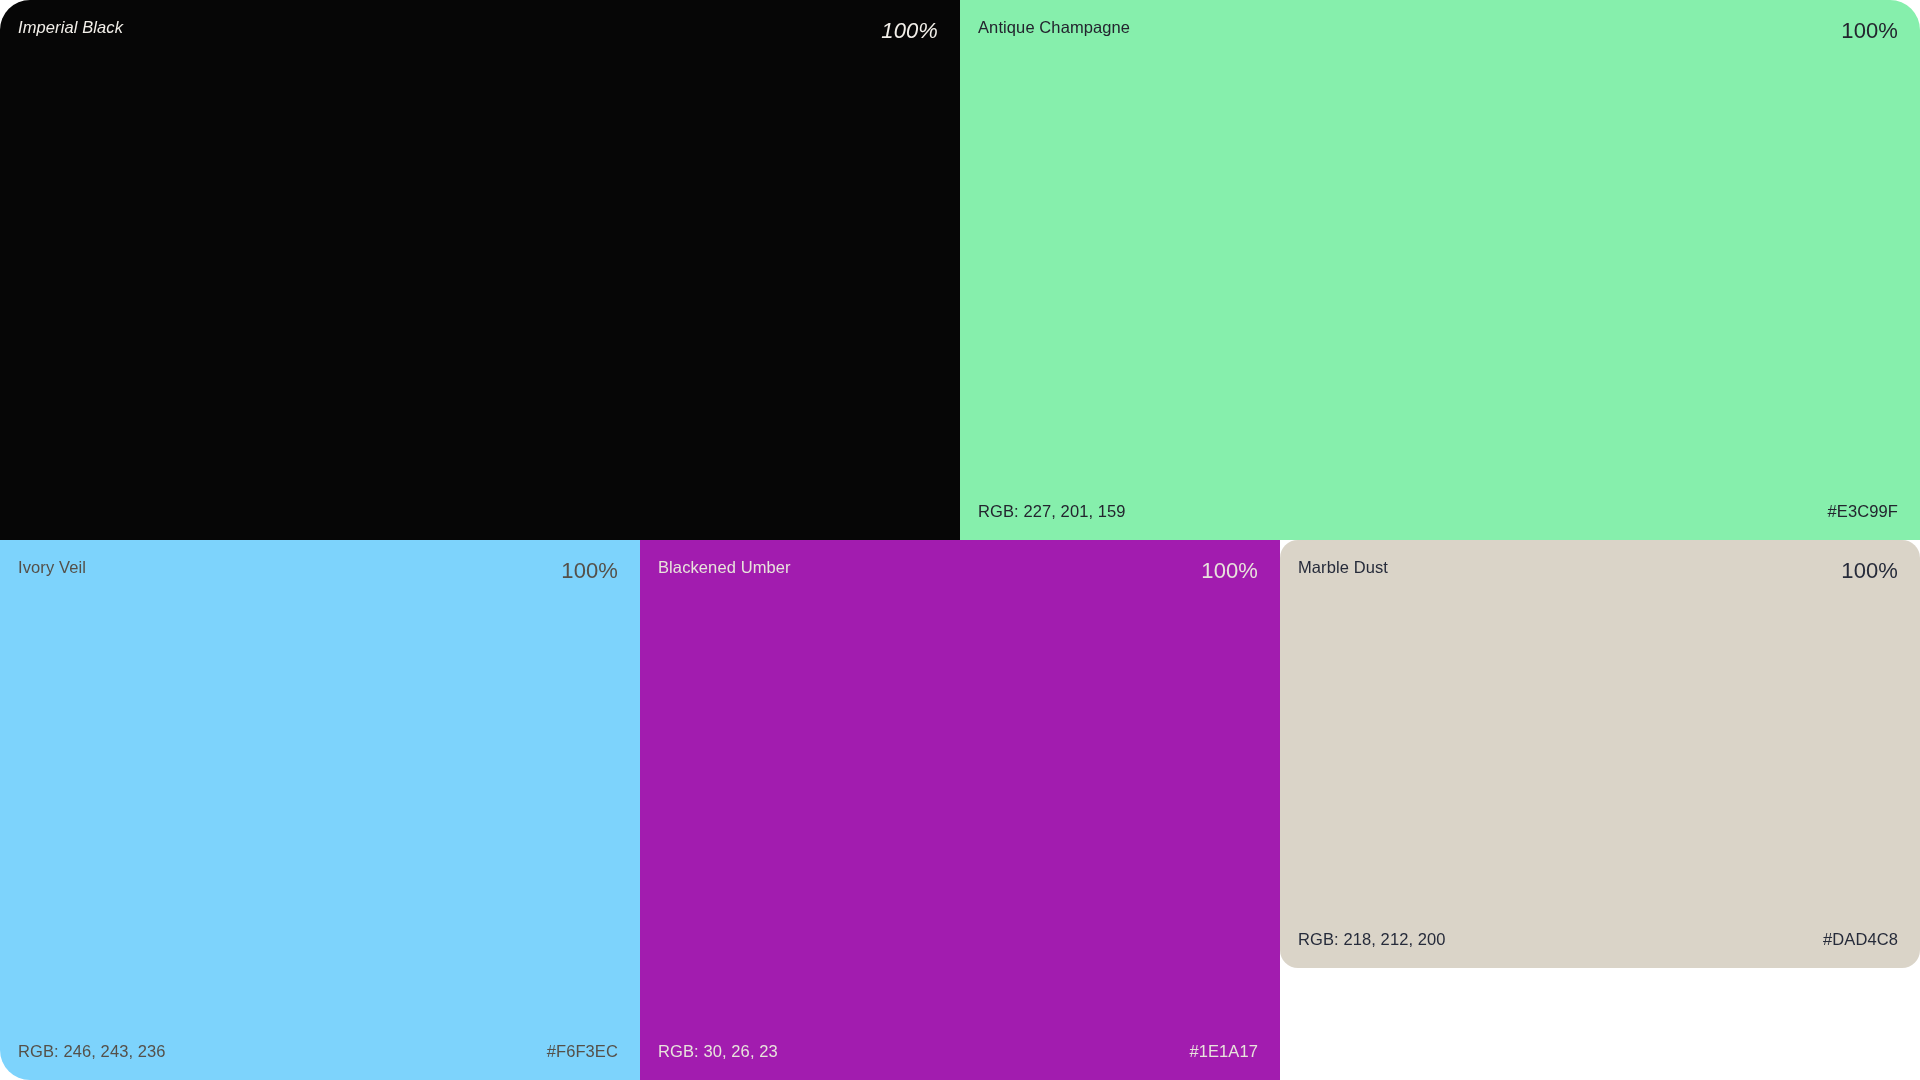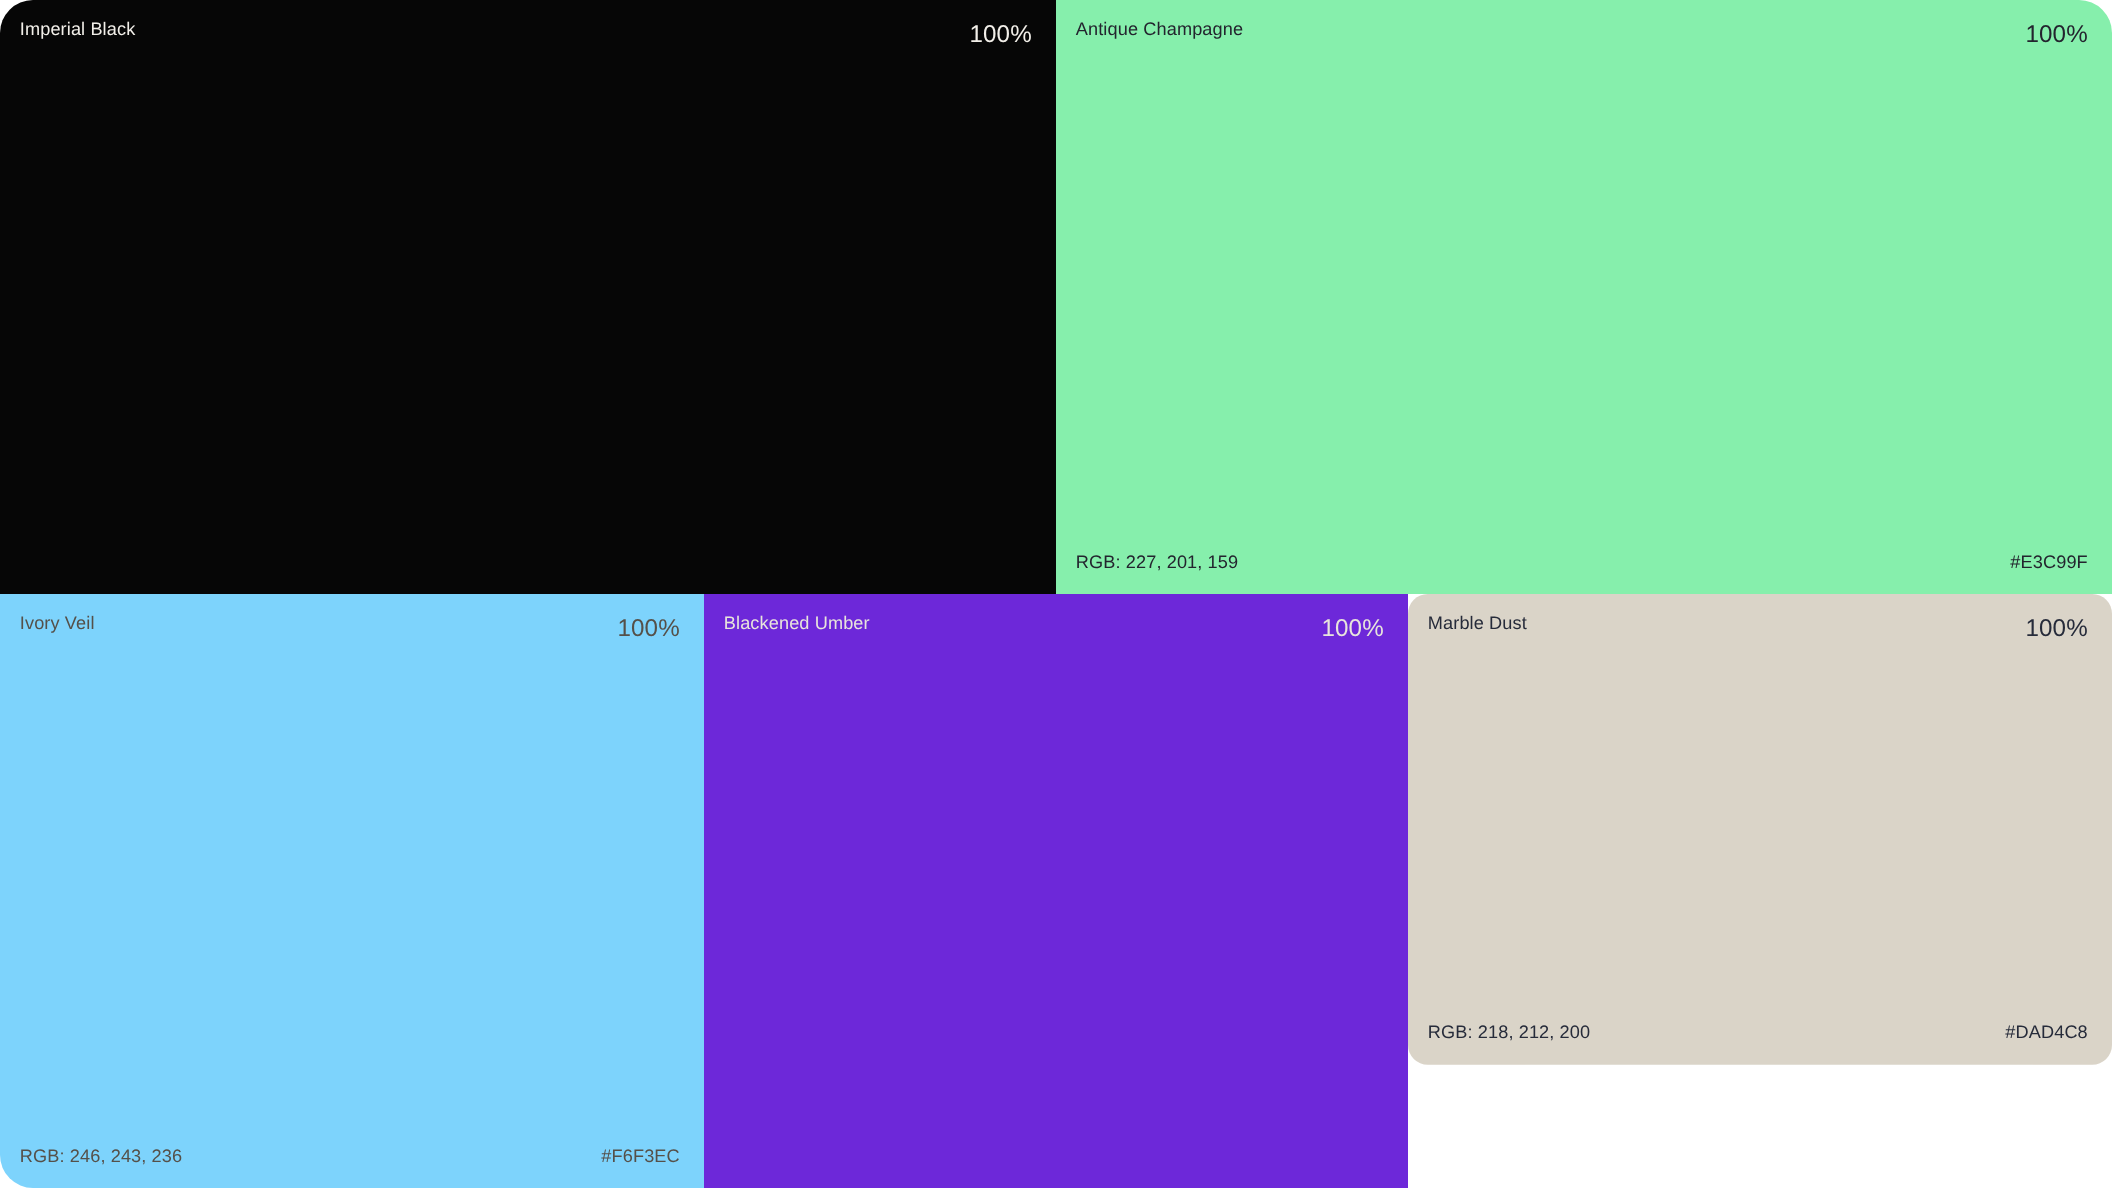--- a/index.html
+++ b/index.html
@@ -66,21 +66,21 @@
   }
 
   .sw-hex {
     font-size: 16.5px;
     letter-spacing: 0.1px;
     white-space: nowrap;
     text-align: right;
   }
 
   
-  #sw-imperial-black     { left: 0px;    top: 0px;   width: 960px;  height: 620px; }
+  #sw-imperial-black     { left: 0px;    top: 0px;   width: 960px;  height: 620px; font-style: italic; }
   #sw-antique-champagne  { left: 960px;  top: 0px;   width: 960px;  height: 540px; }
   
   #sw-ivory-veil         { left: 0px;    top: 540px; width: 640px;  height: 540px; }
   #sw-blackened-umber    { left: 640px;  top: 540px; width: 640px;  height: 540px; }
   #sw-marble-dust        { left: 1280px; top: 540px; width: 640px;  height: 428px; border-radius: 18px; }
 </style>
 </head>
 <body style="background: rgb(255, 255, 255);">
 
 <div id="palette-board" style="border-radius: 30px;">
@@ -107,24 +107,28 @@
     <div class="swatch-row top">
       <span class="sw-name">Ivory Veil</span>
       <span class="sw-opacity">100%</span>
     </div>
     <div class="swatch-row bottom">
       <span class="sw-rgb">RGB: 246, 243, 236</span>
       <span class="sw-hex">#F6F3EC</span>
     </div>
   </div>
 
-  <div class="swatch" id="sw-blackened-umber" style="background-color: #6d28d9; color: rgb(232, 228, 220);">
+  <div class="swatch" id="sw-blackened-umber" style="background-color: #a21caf; color: rgb(232, 228, 220);">
     <div class="swatch-row top">
       <span class="sw-name">Blackened Umber</span>
       <span class="sw-opacity">100%</span>
+    </div>
+    <div class="swatch-row bottom">
+      <span class="sw-rgb">RGB: 30, 26, 23</span>
+      <span class="sw-hex">#1E1A17</span>
     </div>
   </div>
 
   <div class="swatch" id="sw-marble-dust" style="background-color: rgb(218, 212, 200); color: rgb(38, 43, 58);">
     <div class="swatch-row top">
       <span class="sw-name">Marble Dust</span>
       <span class="sw-opacity">100%</span>
     </div>
     <div class="swatch-row bottom">
       <span class="sw-rgb">RGB: 218, 212, 200</span>

